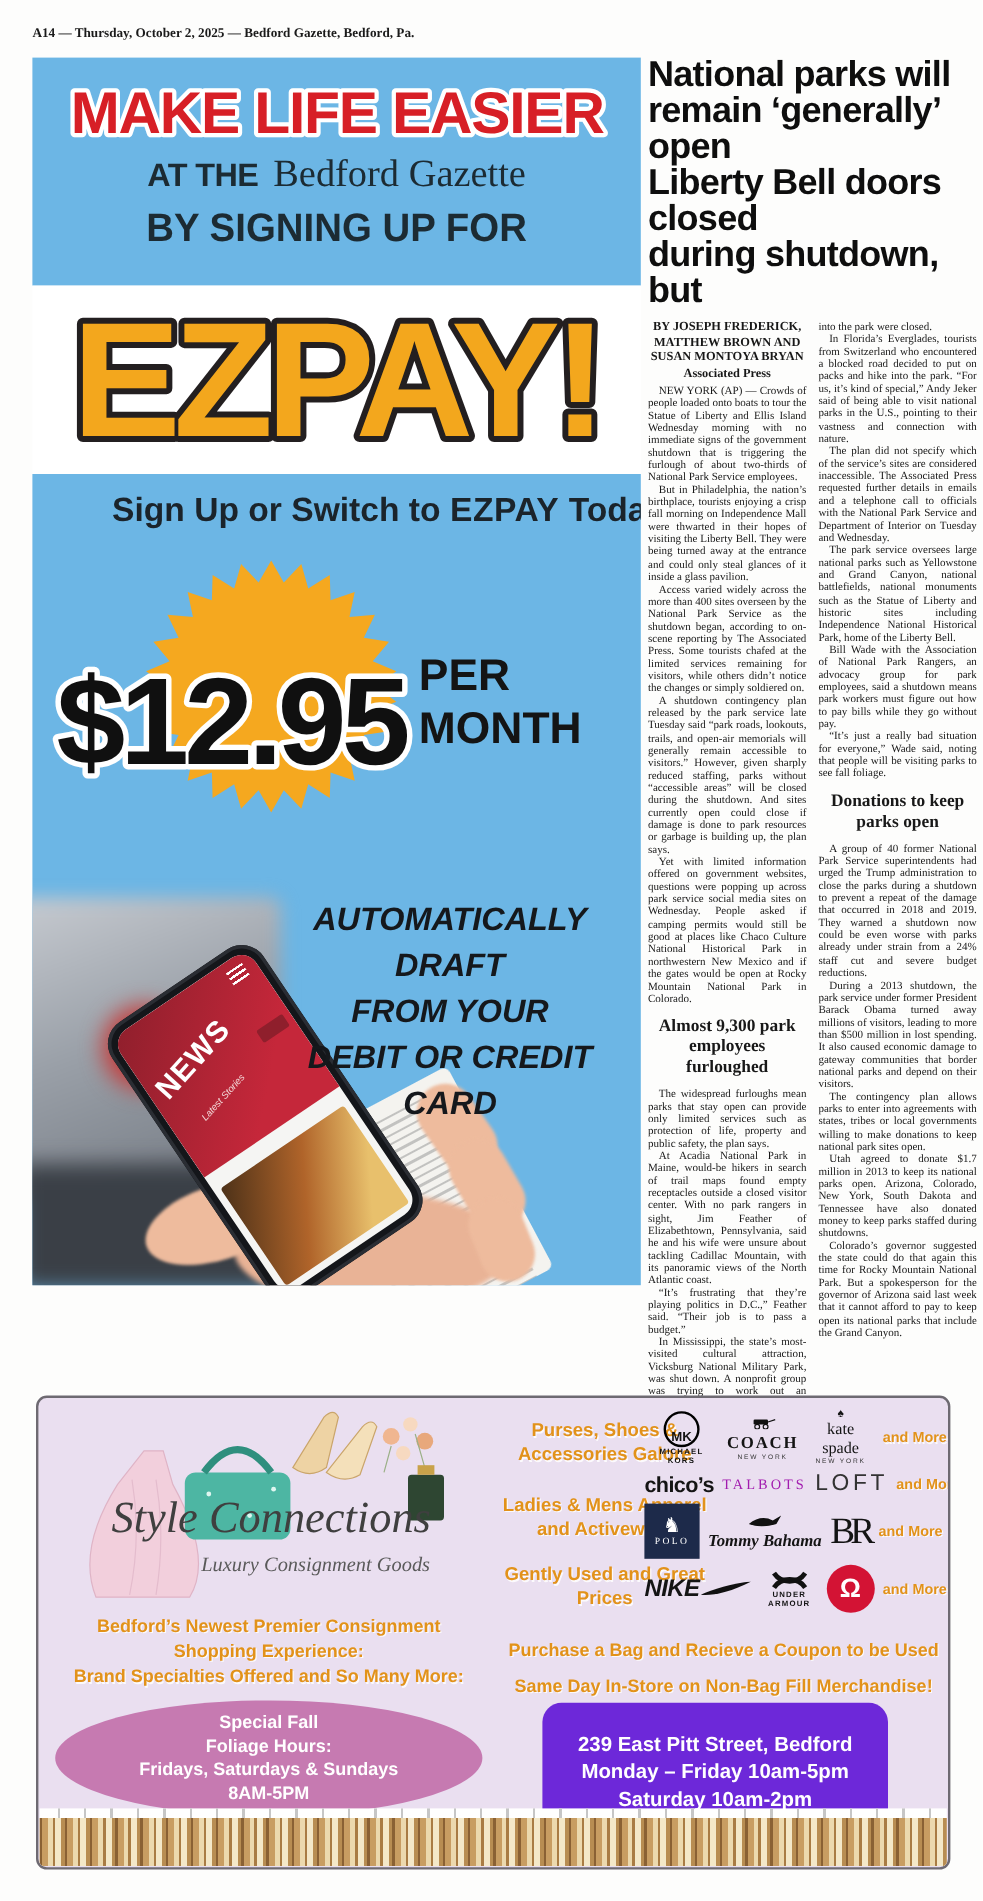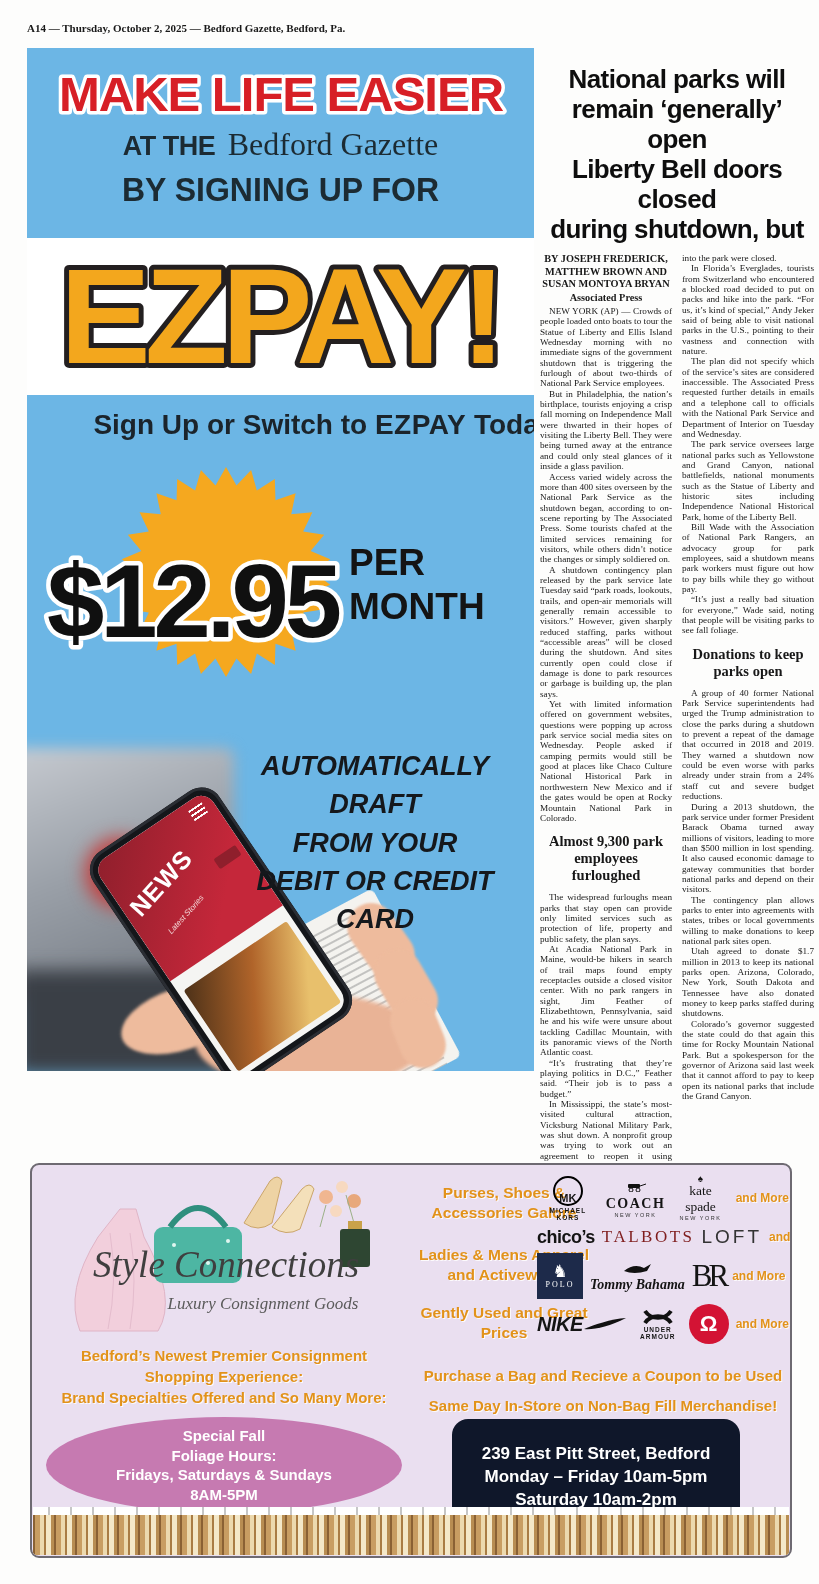--- a/index.html
+++ b/index.html
@@ -59,21 +59,21 @@
             background:repeating-linear-gradient(#fff 0 2px,transparent 2px 5px);}
   .scr-btn{position:absolute;right:6px;top:62px;width:26px;height:12px;background:#8f1f2c;border-radius:2px;}
   .scr-photo{position:absolute;left:6px;bottom:6px;right:6px;height:38%;
              background:linear-gradient(120deg,#4c3118 0%,#b0642a 45%,#e8c06c 80%);border-radius:3px;}
   .ez-bar{position:absolute;left:0;top:1023px;width:507px;height:77px;background:#231f20;color:#fff;
           display:flex;flex-direction:column;justify-content:center;text-align:center;
           font-weight:700;font-size:22.5px;line-height:1.35;transform-origin:center;}
   .ez-bar .it{font-style:italic;}
   
   .article{position:absolute;left:540px;top:48px;width:274px;height:1118px;overflow:hidden;color:#0e0e0e;}
-  .hl{line-height:30px;font-size:26px;font-weight:800;text-align:center;letter-spacing:-.6px;margin-top:16px;}
+  .hl{line-height:30px;font-size:30px;font-weight:800;letter-spacing:-.6px;}
   .cols{display:flex;gap:10px;margin-top:9px;}
   .col{width:132px;font-family:"Liberation Serif",serif;font-size:9.2px;line-height:10.35px;
        text-align:justify;color:#181818;}
   .byline{font-weight:bold;text-align:center;font-size:10.3px;line-height:12.5px;margin-bottom:1px;}
   .credit{font-weight:bold;text-align:center;font-size:10.3px;line-height:12.5px;margin-bottom:2px;}
   .bp{margin:0;text-indent:9px;}
   .bp.cont{text-indent:0;}
   .subhead{font-weight:bold;text-align:center;font-size:14.5px;line-height:17px;margin:10px 0 8px;}
   
   .boutique{position:absolute;left:30px;top:1163px;width:762px;height:395px;background:#eadff0;
@@ -92,40 +92,40 @@
   .andmore{color:#e2921a;font-weight:800;font-size:12px;white-space:nowrap;
            text-shadow:1px 1px 0 rgba(255,255,255,.85);}
   .mk-circle{width:26px;height:26px;border:2px solid #000000;border-radius:50%;margin:0 auto;
              display:flex;align-items:flex-end;justify-content:center;font-weight:800;font-size:11px;}
   .mk-name{font-size:6.5px;letter-spacing:1px;font-weight:700;margin-top:1px;}
   .coach-name{font-family:"Liberation Serif",serif;font-weight:700;font-size:14px;letter-spacing:1.5px;}
   .tiny-city{font-size:5.5px;letter-spacing:1.5px;color:#333;}
   .kate-top{font-size:10px;line-height:8px;}
   .kate-name{font-family:"Liberation Serif",serif;font-size:13.5px;}
   .chicos{font-weight:800;font-size:18px;letter-spacing:-.5px;}
-  .talbots{font-family:"Liberation Serif",serif;font-size:17px;letter-spacing:2.5px;color:#7f1d1d;}
+  .talbots{font-family:"Liberation Serif",serif;font-size:12px;letter-spacing:2.5px;color:#a21caf;}
   .loft{font-size:19px;letter-spacing:3px;font-weight:400;color:#333;}
   .polo-sq{width:46px;height:46px;background:#1d2a4a;color:#fff;display:flex;flex-direction:column;
            align-items:center;justify-content:center;line-height:1;}
   .polo-knight{font-size:17px;}
   .polo-name{font-family:"Liberation Serif",serif;font-size:8px;letter-spacing:2px;margin-top:1px;}
   .tommy{font-family:"Liberation Serif",serif;font-style:italic;font-weight:700;font-size:14px;}
   .br-mark{font-family:"Liberation Serif",serif;font-size:31px;letter-spacing:-4px;font-weight:500;}
   .nike{display:flex;flex-direction:row;align-items:center;}
   .nike-word{font-weight:900;font-style:italic;font-size:20px;letter-spacing:-.5px;}
   .ua{display:flex;flex-direction:column;align-items:center;}
   .ua-name{font-size:6.5px;font-weight:800;letter-spacing:1px;margin-top:1px;}
   .lulu{width:40px;height:40px;border-radius:50%;background:#d31334;color:#fff;display:flex;
         align-items:center;justify-content:center;font-size:22px;font-weight:bold;}
   .coupon{position:absolute;left:388px;top:196px;width:366px;text-align:center;color:#e2921a;
           font-weight:800;font-size:15px;line-height:30px;text-shadow:1px 1px 0 rgba(255,255,255,.85);}
   .hours-oval{position:absolute;left:14px;top:252px;width:356px;height:96px;background:#c67ab1;
               border-radius:50%;display:flex;flex-direction:column;align-items:center;justify-content:center;
               color:#fff;font-weight:800;font-size:15px;line-height:19.5px;text-align:center;}
-  .address-box{position:absolute;left:420px;top:254px;width:288px;height:114px;background:#0f172a;
+  .address-box{position:absolute;left:420px;top:254px;width:288px;height:114px;background:#6d28d9;
                border-radius:16px;display:flex;flex-direction:column;align-items:center;justify-content:center;
                color:#fff;font-weight:800;font-size:17px;line-height:23px;text-align:center;}
   .pins{position:absolute;left:1px;right:1px;bottom:1px;height:48px;background:#fff;}
   .pins::before{content:"";position:absolute;left:0;right:0;top:0;height:10px;
      background:repeating-linear-gradient(90deg,transparent 0 15px,#c6c6c6 15px 17px,transparent 17px 22px);}
   .pins::after{content:"";position:absolute;left:0;right:0;top:8px;bottom:0;
      background:repeating-linear-gradient(90deg,#8a6134 0 2px,#c89d62 2px 7px,#ecd9ae 7px 11px,
        #a97c44 11px 13px,#f4e8c8 13px 18px,#b88d52 18px 21px);}
   svg text{font-family:"Liberation Sans",sans-serif;}
   svg .serif-it{font-family:"Liberation Serif",serif;}

